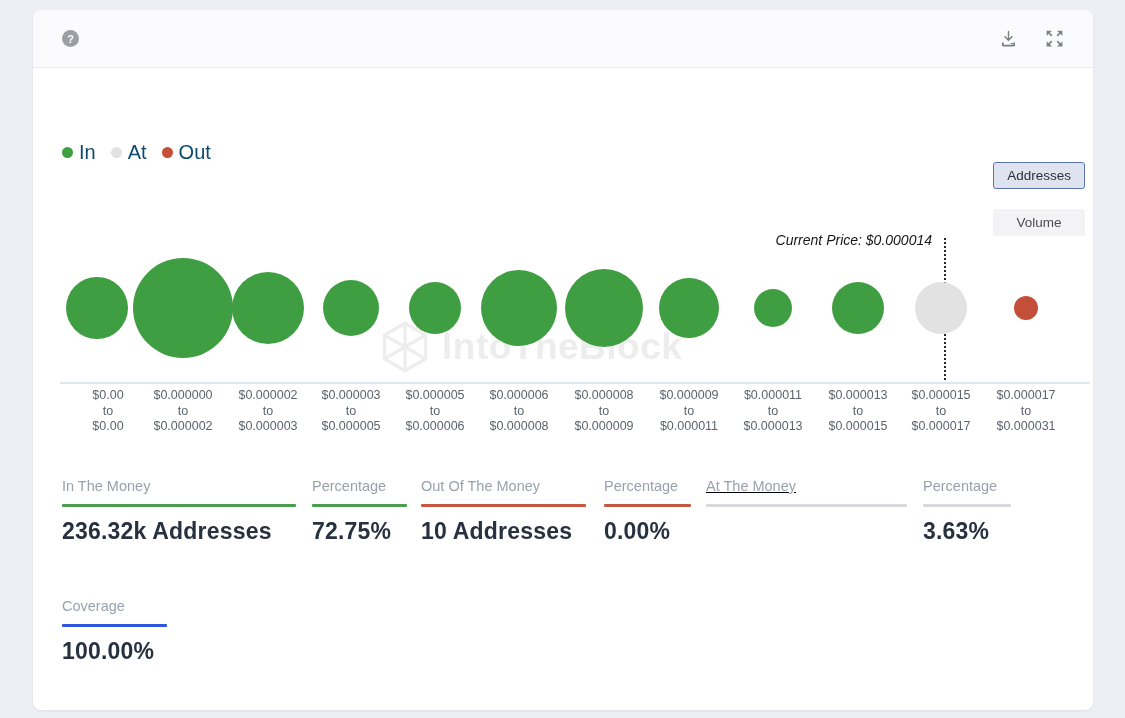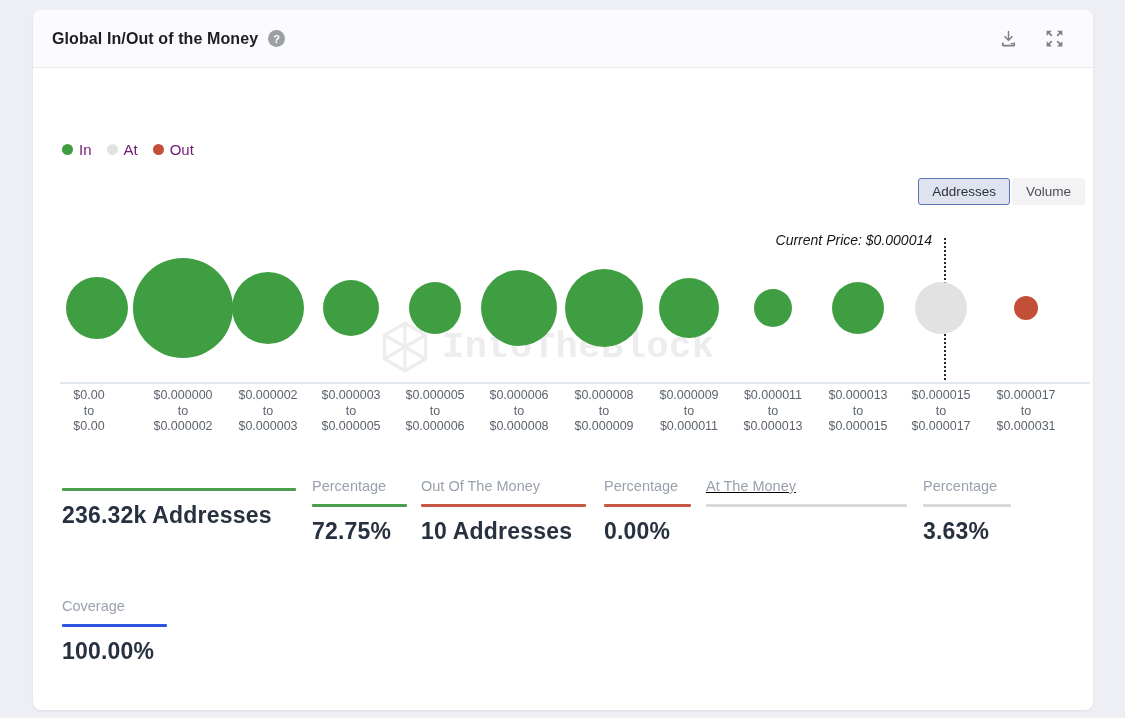--- a/index.html
+++ b/index.html
@@ -27,43 +27,43 @@
   }
   .header-actions{margin-left:auto;display:flex;align-items:center;gap:25px;}
   .icon-btn{width:21px;height:21px;color:#7c8084;cursor:pointer;display:inline-flex;}
   .icon-btn svg{width:100%;height:100%;fill:currentColor;}
 
   .subtitle{
     position:absolute;left:35px;top:78px;
     font-size:20px;font-style:italic;font-weight:600;color:#0b0d10;
   }
   .legend{position:absolute;left:29px;top:131px;display:flex;gap:15px;align-items:center;}
-  .legend-item{display:flex;align-items:center;gap:6px;font-size:15px;color:#701a75;cursor:pointer;}
+  .legend-item{display:flex;align-items:center;gap:6px;font-size:20px;color:#0c4a6e;cursor:pointer;}
   .legend-dot{width:11px;height:11px;border-radius:50%;display:inline-block;}
 
-  .toggle-group{position:absolute;top:168px;right:8px;display:flex;gap:2px;}
+  .toggle-group{position:absolute;top:152px;right:8px;display:flex;gap:20px;flex-direction:column;}
   .toggle-btn{
     height:27px;padding:0 13px;display:inline-flex;align-items:center;justify-content:center;
     font-size:13.5px;color:#4a4d52;background:#f3f3f5;border:1px solid transparent;
     border-radius:3px;cursor:pointer;box-sizing:border-box;
   }
   .toggle-btn.selected{background:#dfe3f0;border-color:#5a72b7;color:#2e3136;}
 
   .annotation{
     position:absolute;top:222px;right:161px;
     font-size:14px;font-style:italic;color:#15171b;white-space:nowrap;
   }
   .price-line{position:absolute;left:911px;top:228px;height:146px;width:0;border-left:2px dotted #24262a;}
 
   .watermark{
     position:absolute;left:345px;top:310px;display:flex;align-items:center;gap:10px;
     color:#ededee;pointer-events:none;z-index:1;
   }
   .watermark svg{width:54px;height:54px;}
-  .watermark-text{font-size:37px;font-weight:700;letter-spacing:.5px;font-family:Liberation Mono, monospace;}
+  .watermark-text{font-size:37px;font-weight:700;letter-spacing:.5px;}
 
   .bubble{position:absolute;border-radius:50%;z-index:2;cursor:pointer;}
 
   .axis-line{position:absolute;left:27px;top:372px;width:1030px;height:2px;background:#e2e6ee;}
   .axis-label{
     position:absolute;top:378px;width:110px;text-align:center;
     font-size:12.5px;line-height:15.5px;color:#5d646d;
   }
 
   .stat-block{position:absolute;top:468px;}
@@ -71,21 +71,20 @@
   .stat-underline{height:3px;margin:10px 0 11px 0;border-radius:1px;}
   .stat-value{font-size:23px;font-weight:700;color:#283140;white-space:nowrap;letter-spacing:.2px;}
   .coverage-block{top:588px;}
 </style>
 </head>
 <body>
 
 <div class="card">
 
   <div class="card-header">
-    <span class="card-title">Global In/Out of the Money</span>
     <span class="help-icon">?</span>
     <div class="header-actions">
       <span class="icon-btn">
         <svg viewBox="0 0 24 24">
             <path d="M12 3c.46 0 .83.37.83.83v8.1l3.13-3.13 1.18 1.18L12 15.12 6.86 9.98l1.18-1.18 3.13 3.13v-8.1c0-.46.37-.83.83-.83z"></path>
             <path d="M4.5 16.5h2v2.5h11v-2.5h2v3.2c0 .72-.58 1.3-1.3 1.3H5.8c-.72 0-1.3-.58-1.3-1.3v-3.2z"></path>
             <rect x="14.5" y="17.2" width="3" height="1.4" rx=".4"></rect>
           </svg>
       </span>
       <span class="icon-btn">
@@ -144,21 +143,21 @@
       <div class="bubble" style="left: 532px; top: 259px; width: 78px; height: 78px; background: rgb(63, 158, 65);"></div>
       <div class="bubble" style="left: 626px; top: 268px; width: 60px; height: 60px; background: rgb(63, 158, 65);"></div>
       <div class="bubble" style="left: 721px; top: 279px; width: 38px; height: 38px; background: rgb(63, 158, 65);"></div>
       <div class="bubble" style="left: 799px; top: 272px; width: 52px; height: 52px; background: rgb(63, 158, 65);"></div>
       <div class="bubble" style="left: 882px; top: 272px; width: 52px; height: 52px; background: rgb(226, 226, 226);"></div>
       <div class="bubble" style="left: 981px; top: 286px; width: 24px; height: 24px; background: rgb(196, 79, 56);"></div>
     </div>
 
   <div class="axis-line"></div>
   <div id="axis-labels">
-      <div class="axis-label" style="left: 1px;">
+      <div class="axis-label" style="left: 20px;">
         <div>$0.00</div>
         <div>to</div>
         <div>$0.00</div>
       </div>
       <div class="axis-label" style="left: 95px;">
         <div>$0.000000</div>
         <div>to</div>
         <div>$0.000002</div>
       </div>
       <div class="axis-label" style="left: 180px;">
@@ -208,20 +207,21 @@
       </div>
       <div class="axis-label" style="left: 938px;">
         <div>$0.000017</div>
         <div>to</div>
         <div>$0.000031</div>
       </div>
     </div>
 
   <div id="stats">
       <div class="stat-block" style="left: 29px;">
+        <div class="stat-label">In The Money</div>
         <div class="stat-underline" style="width: 234px; background: rgb(74, 158, 78);"></div>
         <div class="stat-value">236.32k Addresses</div>
       </div>
       <div class="stat-block" style="left: 279px;">
         <div class="stat-label">Percentage</div>
         <div class="stat-underline" style="width: 95px; background: rgb(74, 158, 78);"></div>
         <div class="stat-value">72.75%</div>
       </div>
       <div class="stat-block" style="left: 388px;">
         <div class="stat-label">Out Of The Money</div>

